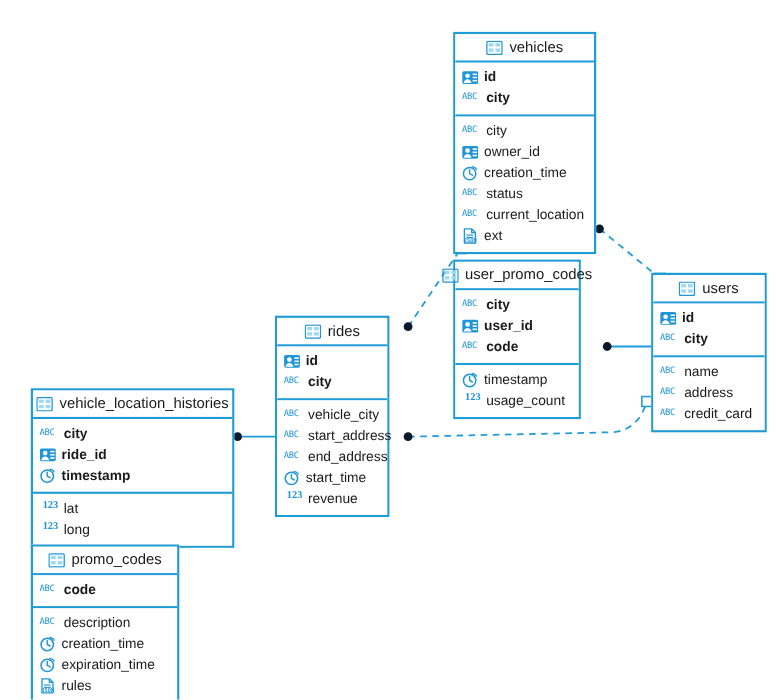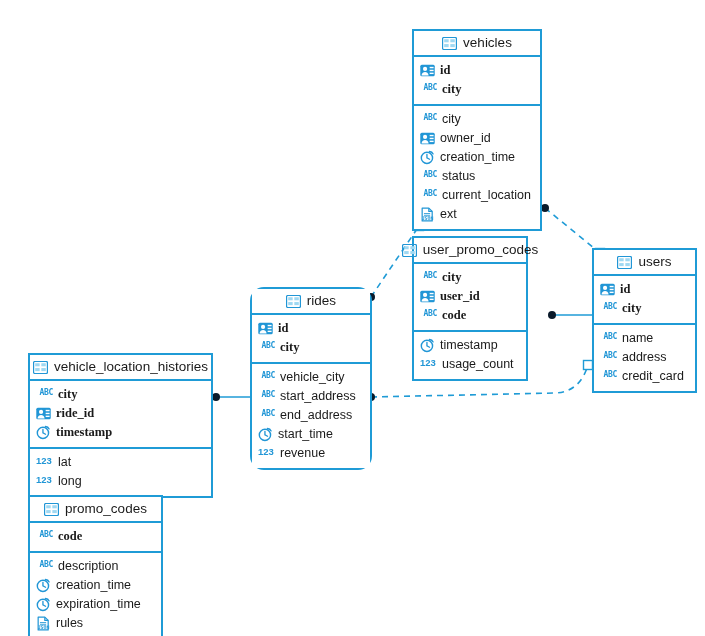--- a/index.html
+++ b/index.html
@@ -66,56 +66,55 @@
     height: 19px;
     white-space: nowrap;
   }
   .row .fname {
     font-size: 12.5px;
     color: #1a1a1a;
     line-height: 1;
   }
   .row.key .fname {
     font-weight: bold;
-    font-family: Liberation Serif, serif;
   }
 
   
   .ic {
     width: 15px;
     height: 15px;
     flex: 0 0 15px;
     display: block;
   }
   .ic-hdr {
     width: 15px; height: 13px; flex: 0 0 15px;
   }
   .abc {
     flex: 0 0 17px;
     width: 17px;
     font-family: "DejaVu Sans Mono", monospace;
     font-size: 8px;
-    font-weight: bold;
+    font-weight: normal;
     color: #2196d6;
     letter-spacing: -0.3px;
     line-height: 1;
     position: relative;
     top: -2px;
-    text-align: right;
   }
   .num123 {
     flex: 0 0 17px;
     width: 17px;
-    font-family: Liberation Sans, sans-serif;
+    font-family: Liberation Serif, serif;
     font-size: 9.5px;
     font-weight: bold;
     color: #2196d6;
     line-height: 1;
     position: relative;
     top: -2px;
+    text-align: right;
   }
 </style>
 </head>
 <body>
 
 <div id="canvas">
   <svg id="edges" viewBox="0 0 705 636" xmlns="http://www.w3.org/2000/svg">
       <g>
         <path d="M 545,208 L 600,253" fill="none" stroke="#1f9bd6" stroke-width="1.6" stroke-dasharray="6 5"></path>
         <circle cx="545" cy="208" r="4" fill="#0a1a2a"></circle>
@@ -337,21 +336,21 @@
           <span class="fname">address</span>
         </div>
         <div class="row">
           <span style="display: flex; align-items: center;">
             <span class="abc">ABC</span>
           </span>
           <span class="fname">credit_card</span>
         </div>
       </div>
     </div>
-    <div class="tbl" style="left: 250px; top: 287px; width: 122px; border-radius: 14px;">
+    <div class="tbl" style="left: 250px; top: 287px; width: 104px;">
       <div class="tbl-head">
         <span style="display: flex;">
           <svg viewBox="0 0 16 14" class="ic-hdr">
             <rect x="0.5" y="0.5" width="15" height="13" rx="1.5" fill="none" stroke="#2196d6" stroke-width="1.4"></rect>
             <rect x="2.3" y="2.4" width="4.8" height="3.3" fill="#9fd8f2"></rect>
             <rect x="8.9" y="2.4" width="4.8" height="3.3" fill="#9fd8f2"></rect>
             <rect x="2.3" y="7.6" width="4.8" height="3.3" fill="#9fd8f2"></rect>
             <rect x="8.9" y="7.6" width="4.8" height="3.3" fill="#9fd8f2"></rect>
           </svg>
         </span>

